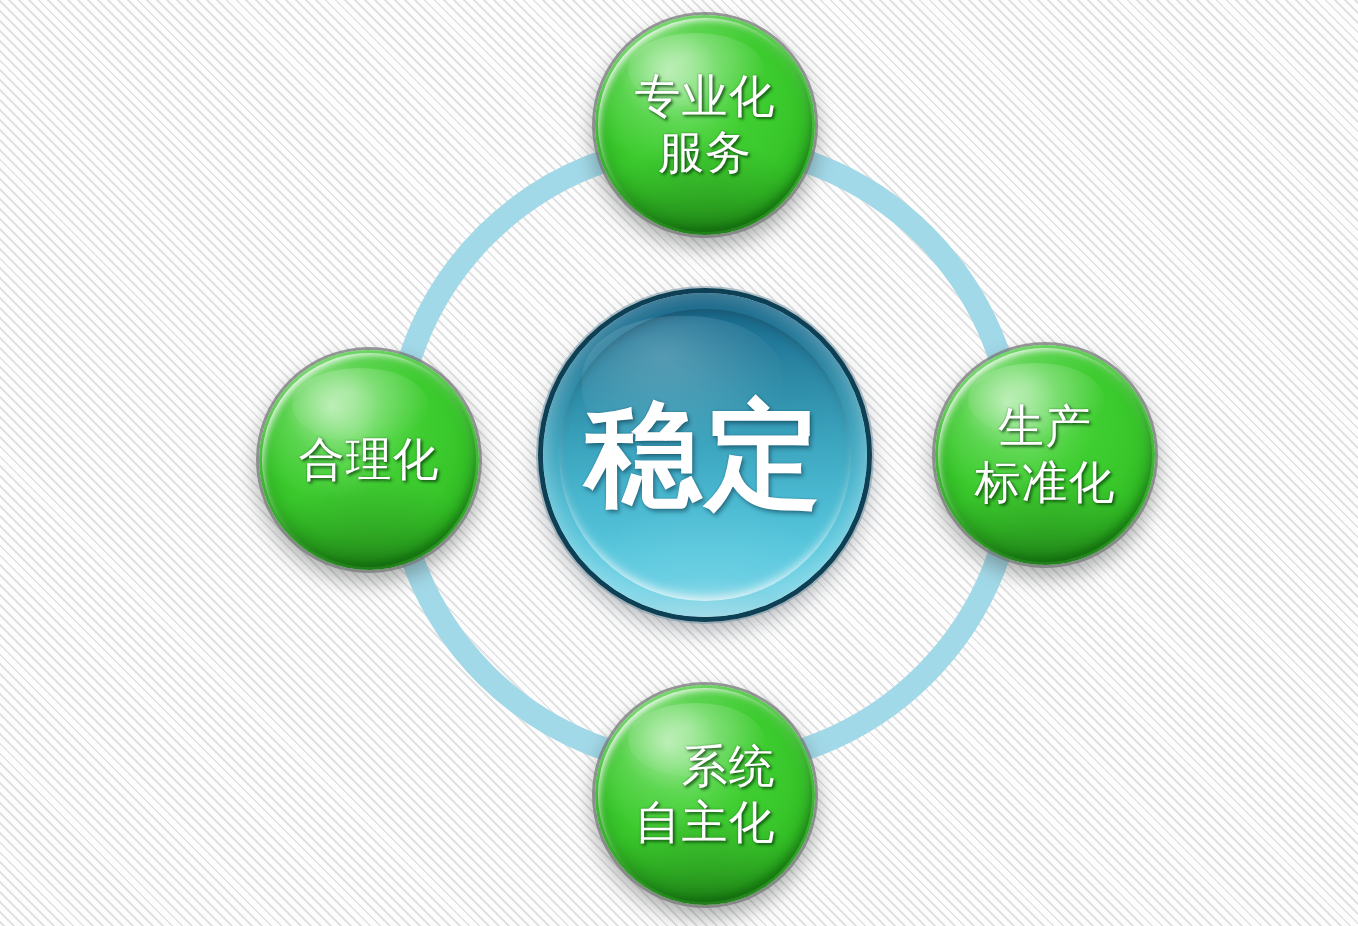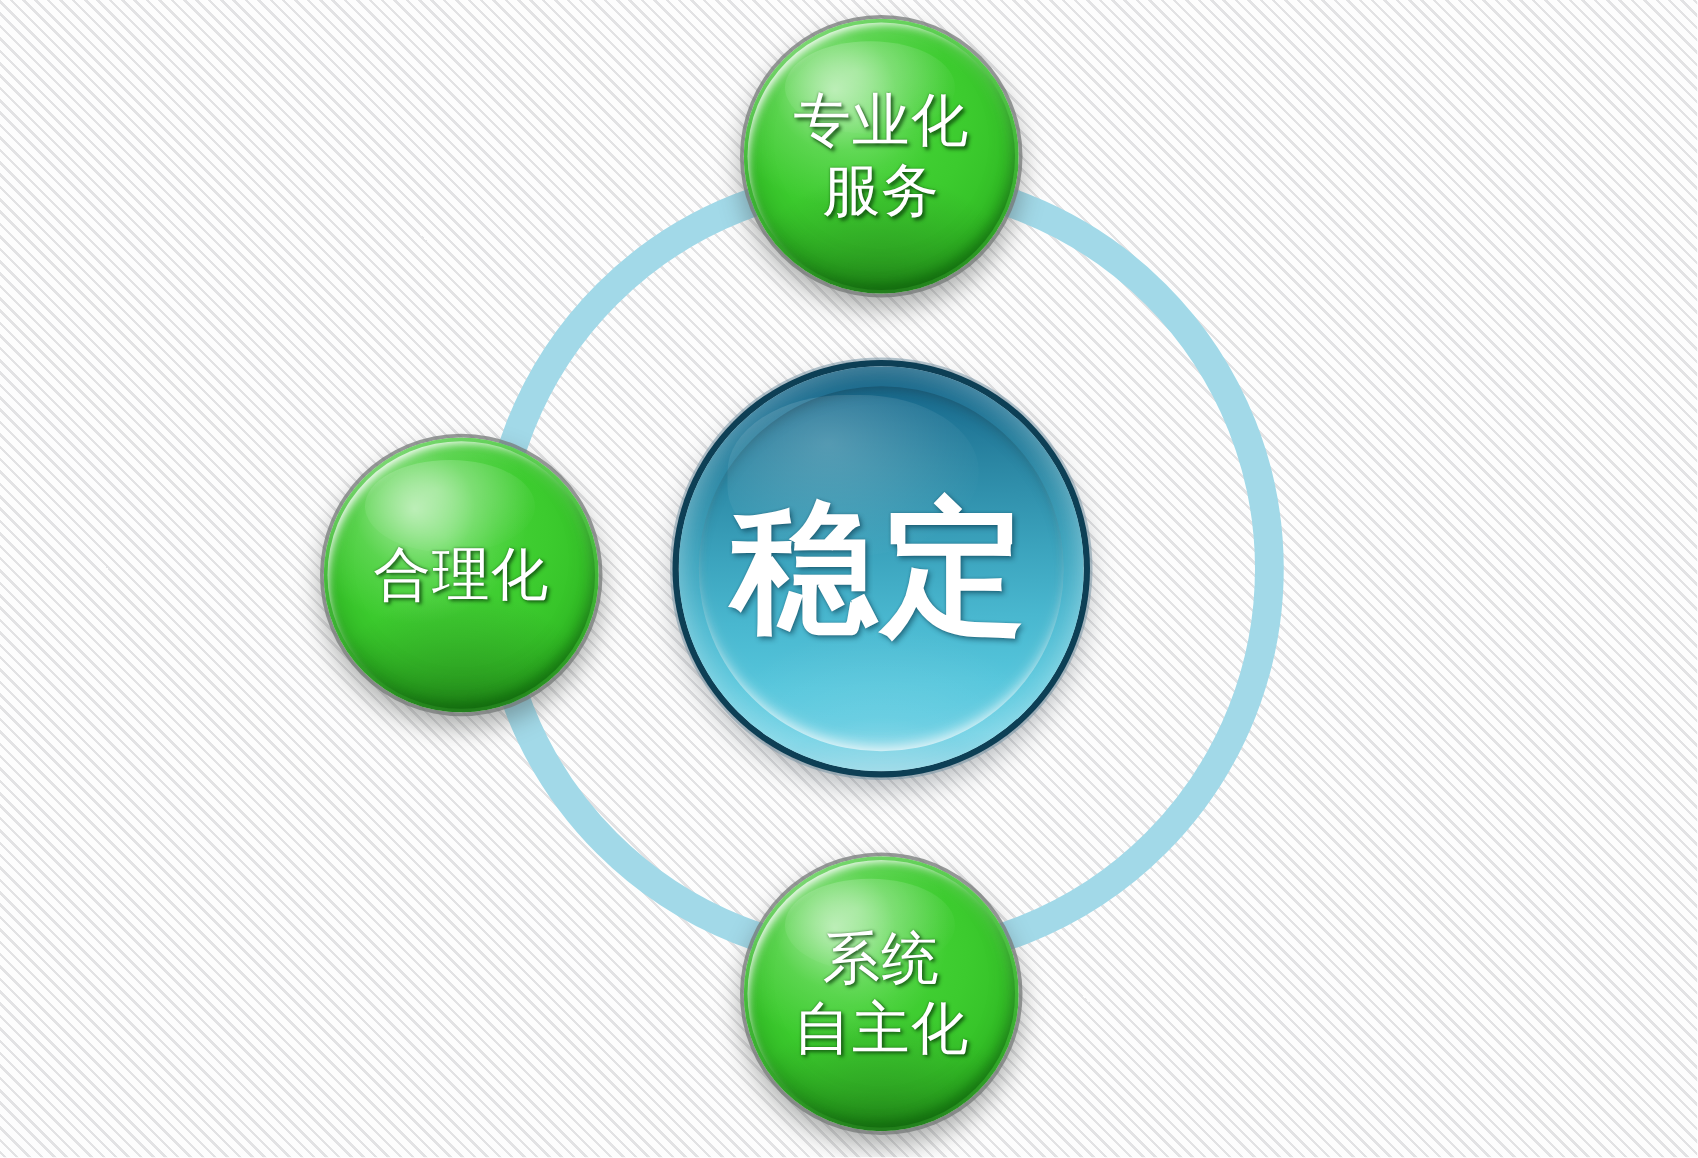--- a/index.html
+++ b/index.html
@@ -193,41 +193,47 @@
     letter-spacing: 1px;
     text-shadow:
        2px 2px 3px rgba(10,60,10,0.75),
        0 0 2px rgba(10,60,10,0.55);
   }
   .green-label .line { display: block; white-space: nowrap; }
 
   
   #node-top    { left: 595px; top: 15px;  }
   #node-right  { left: 935px; top: 345px; }
-  #node-bottom { left: 595px; top: 685px; }
+  #node-bottom { left: 595px; top: 685px; text-align: right; }
   #node-left   { left: 259px; top: 350px; }
 </style>
 </head>
 <body>
 
 <div id="stage">
 
   <div class="ring" id="connector-ring"></div>
 
   <div class="node" id="center-node">
     <span id="center-label" class="center-label">稳定</span>
   </div>
 
   <div class="node green-node" id="node-top">
     <span class="green-label">
       <span class="line">专业化</span>
       <span class="line">服务</span>
     </span>
   </div>
 
+  <div class="node green-node" id="node-right">
+    <span class="green-label">
+      <span class="line">生产</span>
+      <span class="line">标准化</span>
+    </span>
+  </div>
 
   <div class="node green-node" id="node-bottom">
     <span class="green-label">
       <span class="line">系统</span>
       <span class="line">自主化</span>
     </span>
   </div>
 
   <div class="node green-node" id="node-left">
     <span class="green-label">

